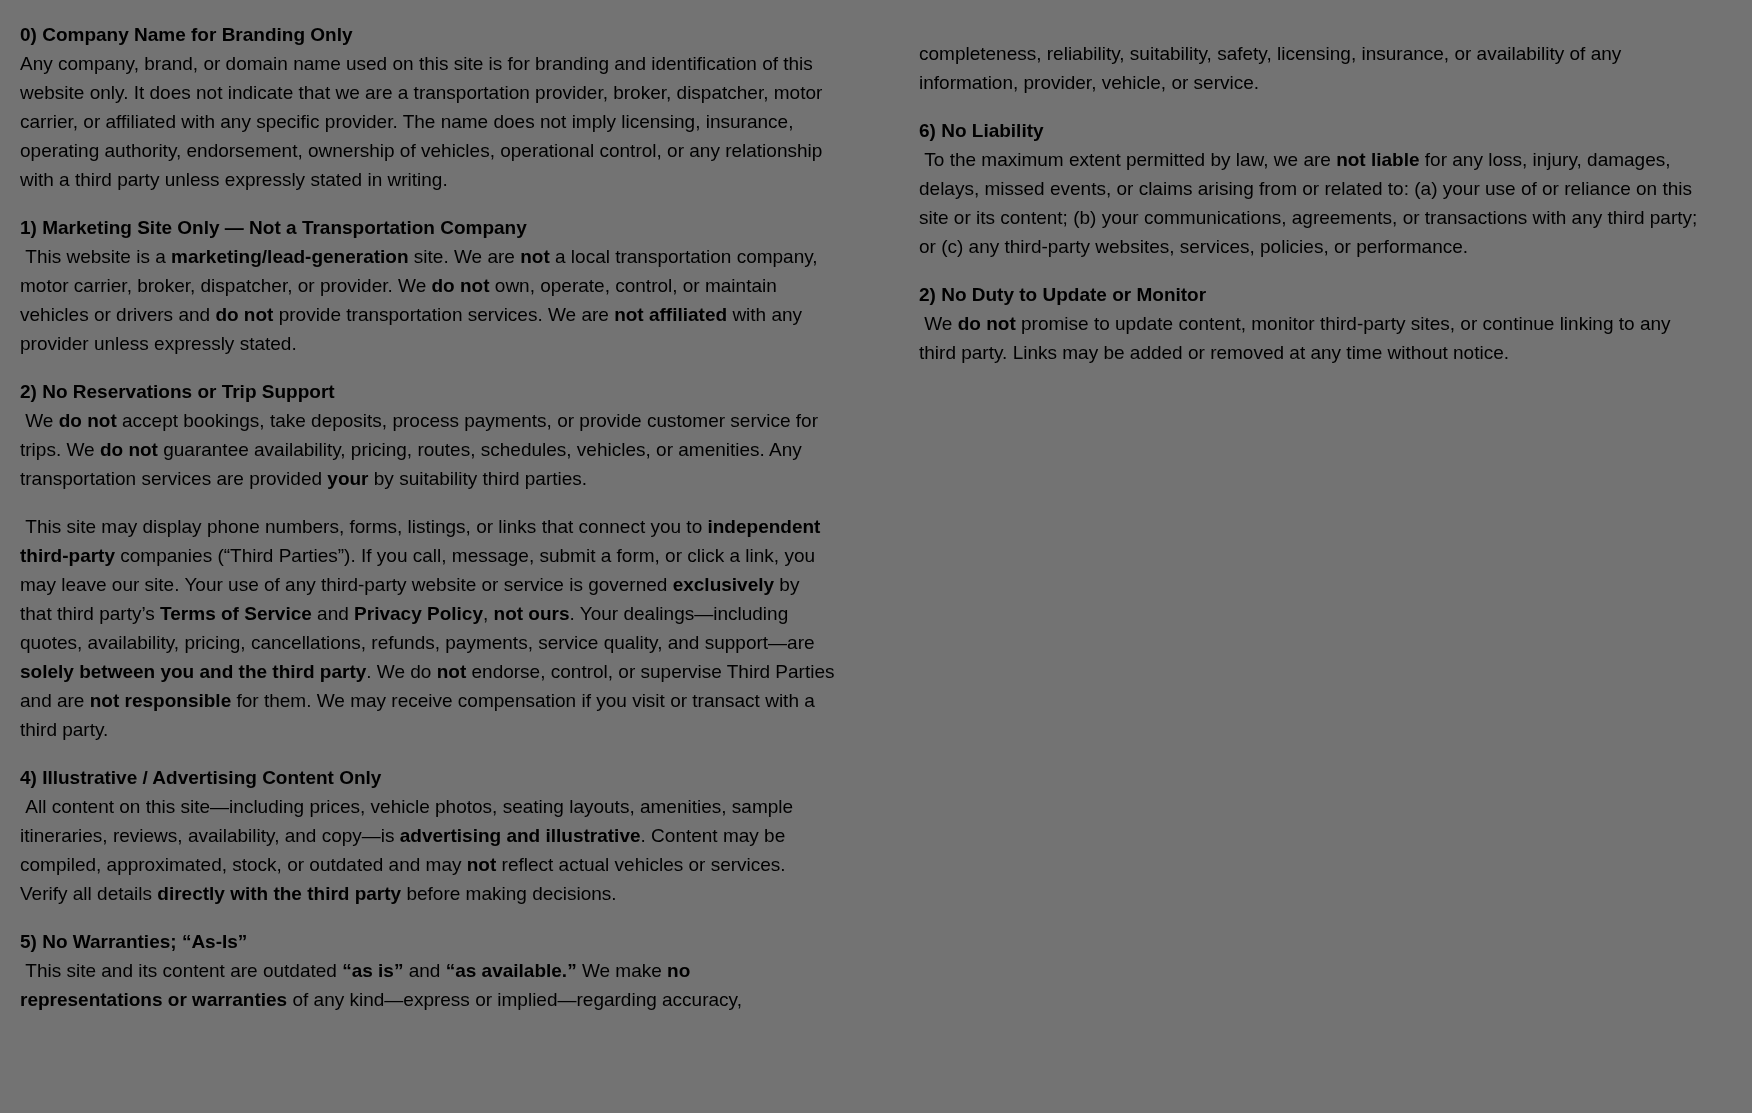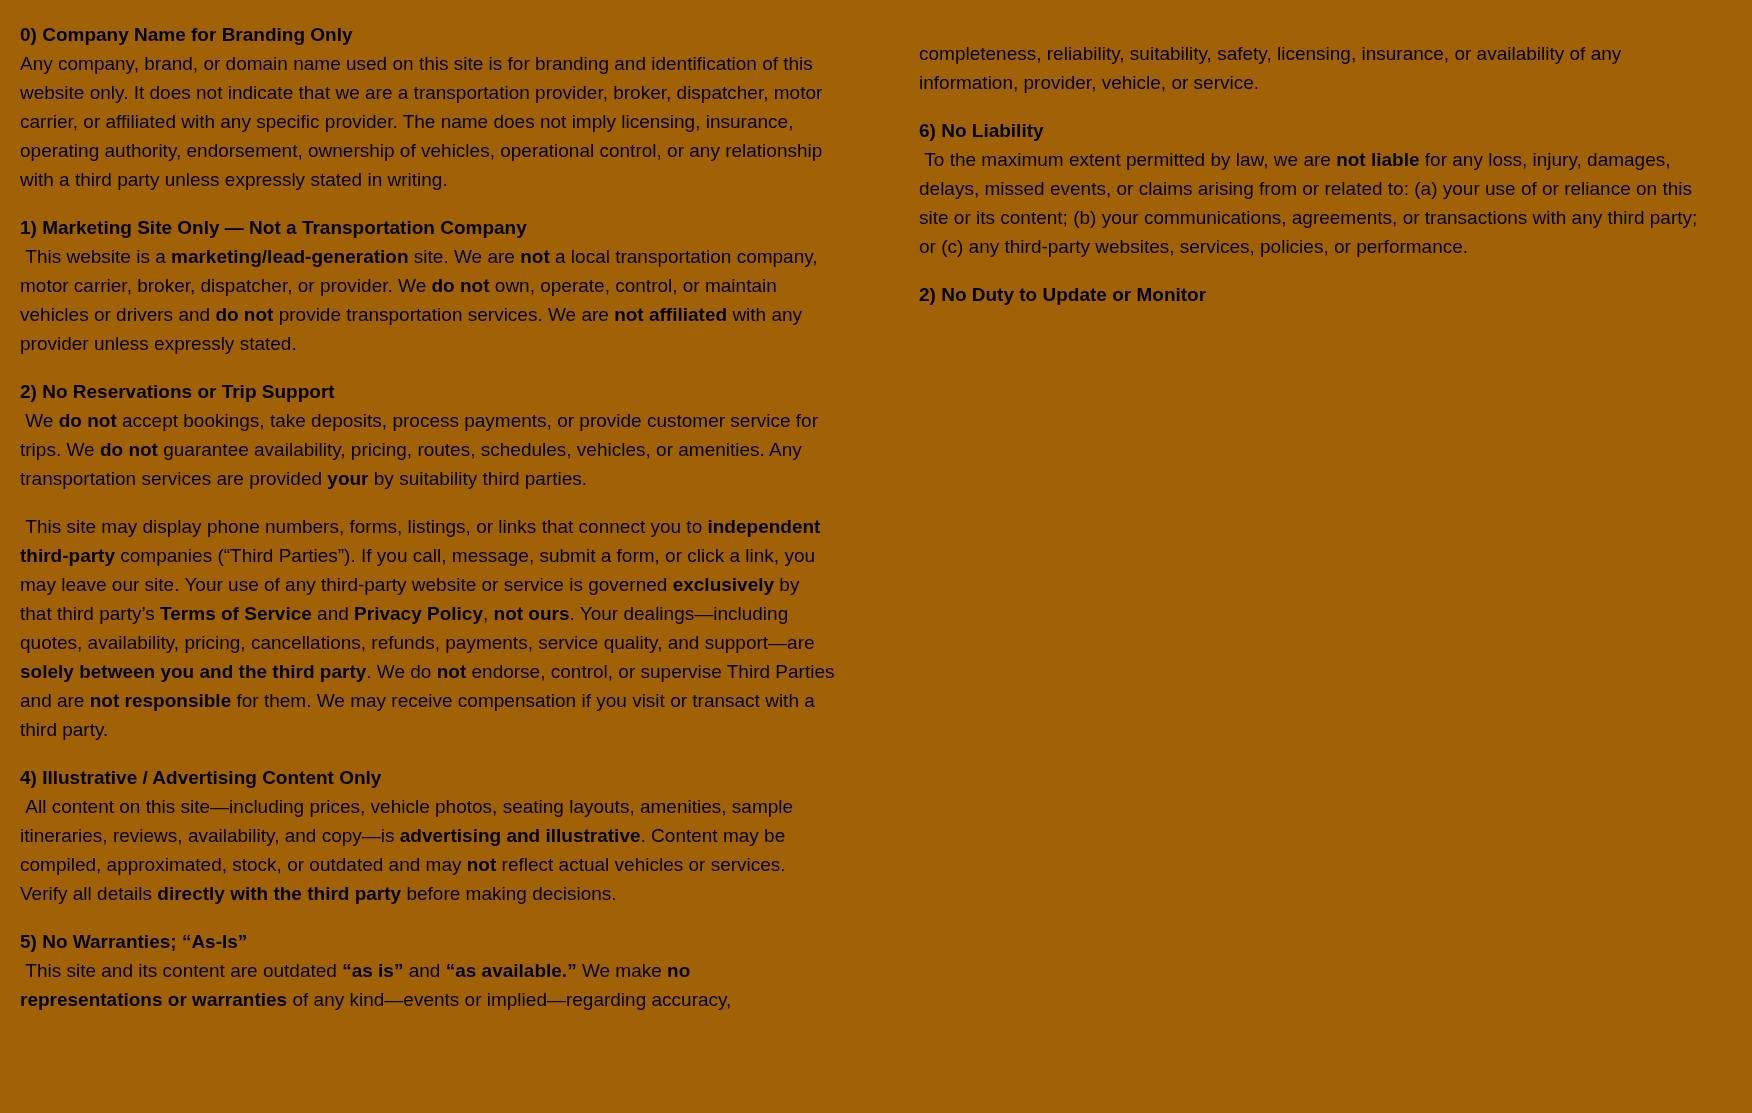--- a/index.html
+++ b/index.html
@@ -16,21 +16,21 @@
     font-size: 19px;
     line-height: 29px;
   }
   .page {
     box-sizing: border-box;
     width: 1752px;
     height: 1113px;
     padding: 20px 0 0 20px;
     display: flex;
     overflow: hidden;
-    background: #a16207;
+    background: #737373;
   }
   .col {
     flex: 0 0 auto;
   }
   .col-left  { width: 815px; }
   .col-right { width: 790px; margin-left: 84px; padding-top: 19px; }
   section { margin: 0 0 19px 0; }
   p { margin: 0; }
   p.heading { font-weight: 700; }
   p.body { white-space: pre-wrap; }
@@ -55,28 +55,29 @@
       </section>
       <section>
         <p class="body"><span> This site may display phone numbers, forms, listings, or links that connect you to </span><b>independent third-party</b><span> companies (“Third Parties”). If you call, message, submit a form, or click a link, you may leave our site. Your use of any third-party website or service is governed </span><b>exclusively</b><span> by that third party’s </span><b>Terms of Service</b><span> and </span><b>Privacy Policy</b><span>, </span><b>not ours</b><span>. Your dealings—including quotes, availability, pricing, cancellations, refunds, payments, service quality, and support—are </span><b>solely between you and the third party</b><span>. We do </span><b>not</b><span> endorse, control, or supervise Third Parties and are </span><b>not responsible</b><span> for them. We may receive compensation if you visit or transact with a third party.</span></p>
       </section>
       <section>
         <p class="heading">4) Illustrative / Advertising Content Only</p>
         <p class="body"><span> All content on this site—including prices, vehicle photos, seating layouts, amenities, sample itineraries, reviews, availability, and copy—is </span><b>advertising and illustrative</b><span>. Content may be compiled, approximated, stock, or outdated and may </span><b>not</b><span> reflect actual vehicles or services. Verify all details </span><b>directly with the third party</b><span> before making decisions.</span></p>
       </section>
       <section>
         <p class="heading">5) No Warranties; “As-Is”</p>
-        <p class="body"><span> This site and its content are outdated </span><b>“as is”</b><span> and </span><b>“as available.”</b><span> We make </span><b>no representations or warranties</b><span> of any kind—events or implied—regarding accuracy,</span></p>
+        <p class="body"><span> This site and its content are outdated </span><b>“as is”</b><span> and </span><b>“as available.”</b><span> We make </span><b>no representations or warranties</b><span> of any kind—express or implied—regarding accuracy,</span></p>
       </section>
     </div>
   <div class="col col-right">
       <section>
         <p class="body"><span>completeness, reliability, suitability, safety, licensing, insurance, or availability of any information, provider, vehicle, or service.</span></p>
       </section>
       <section>
         <p class="heading">6) No Liability</p>
         <p class="body"><span> To the maximum extent permitted by law, we are </span><b>not liable</b><span> for any loss, injury, damages, delays, missed events, or claims arising from or related to: (a) your use of or reliance on this site or its content; (b) your communications, agreements, or transactions with any third party; or (c) any third-party websites, services, policies, or performance.</span></p>
       </section>
       <section>
         <p class="heading">2) No Duty to Update or Monitor</p>
+        <p class="body"><span> We </span><b>do not</b><span> promise to update content, monitor third-party sites, or continue linking to any third party. Links may be added or removed at any time without notice.</span></p>
       </section>
     </div>
 </div>
 
 </body></html>

